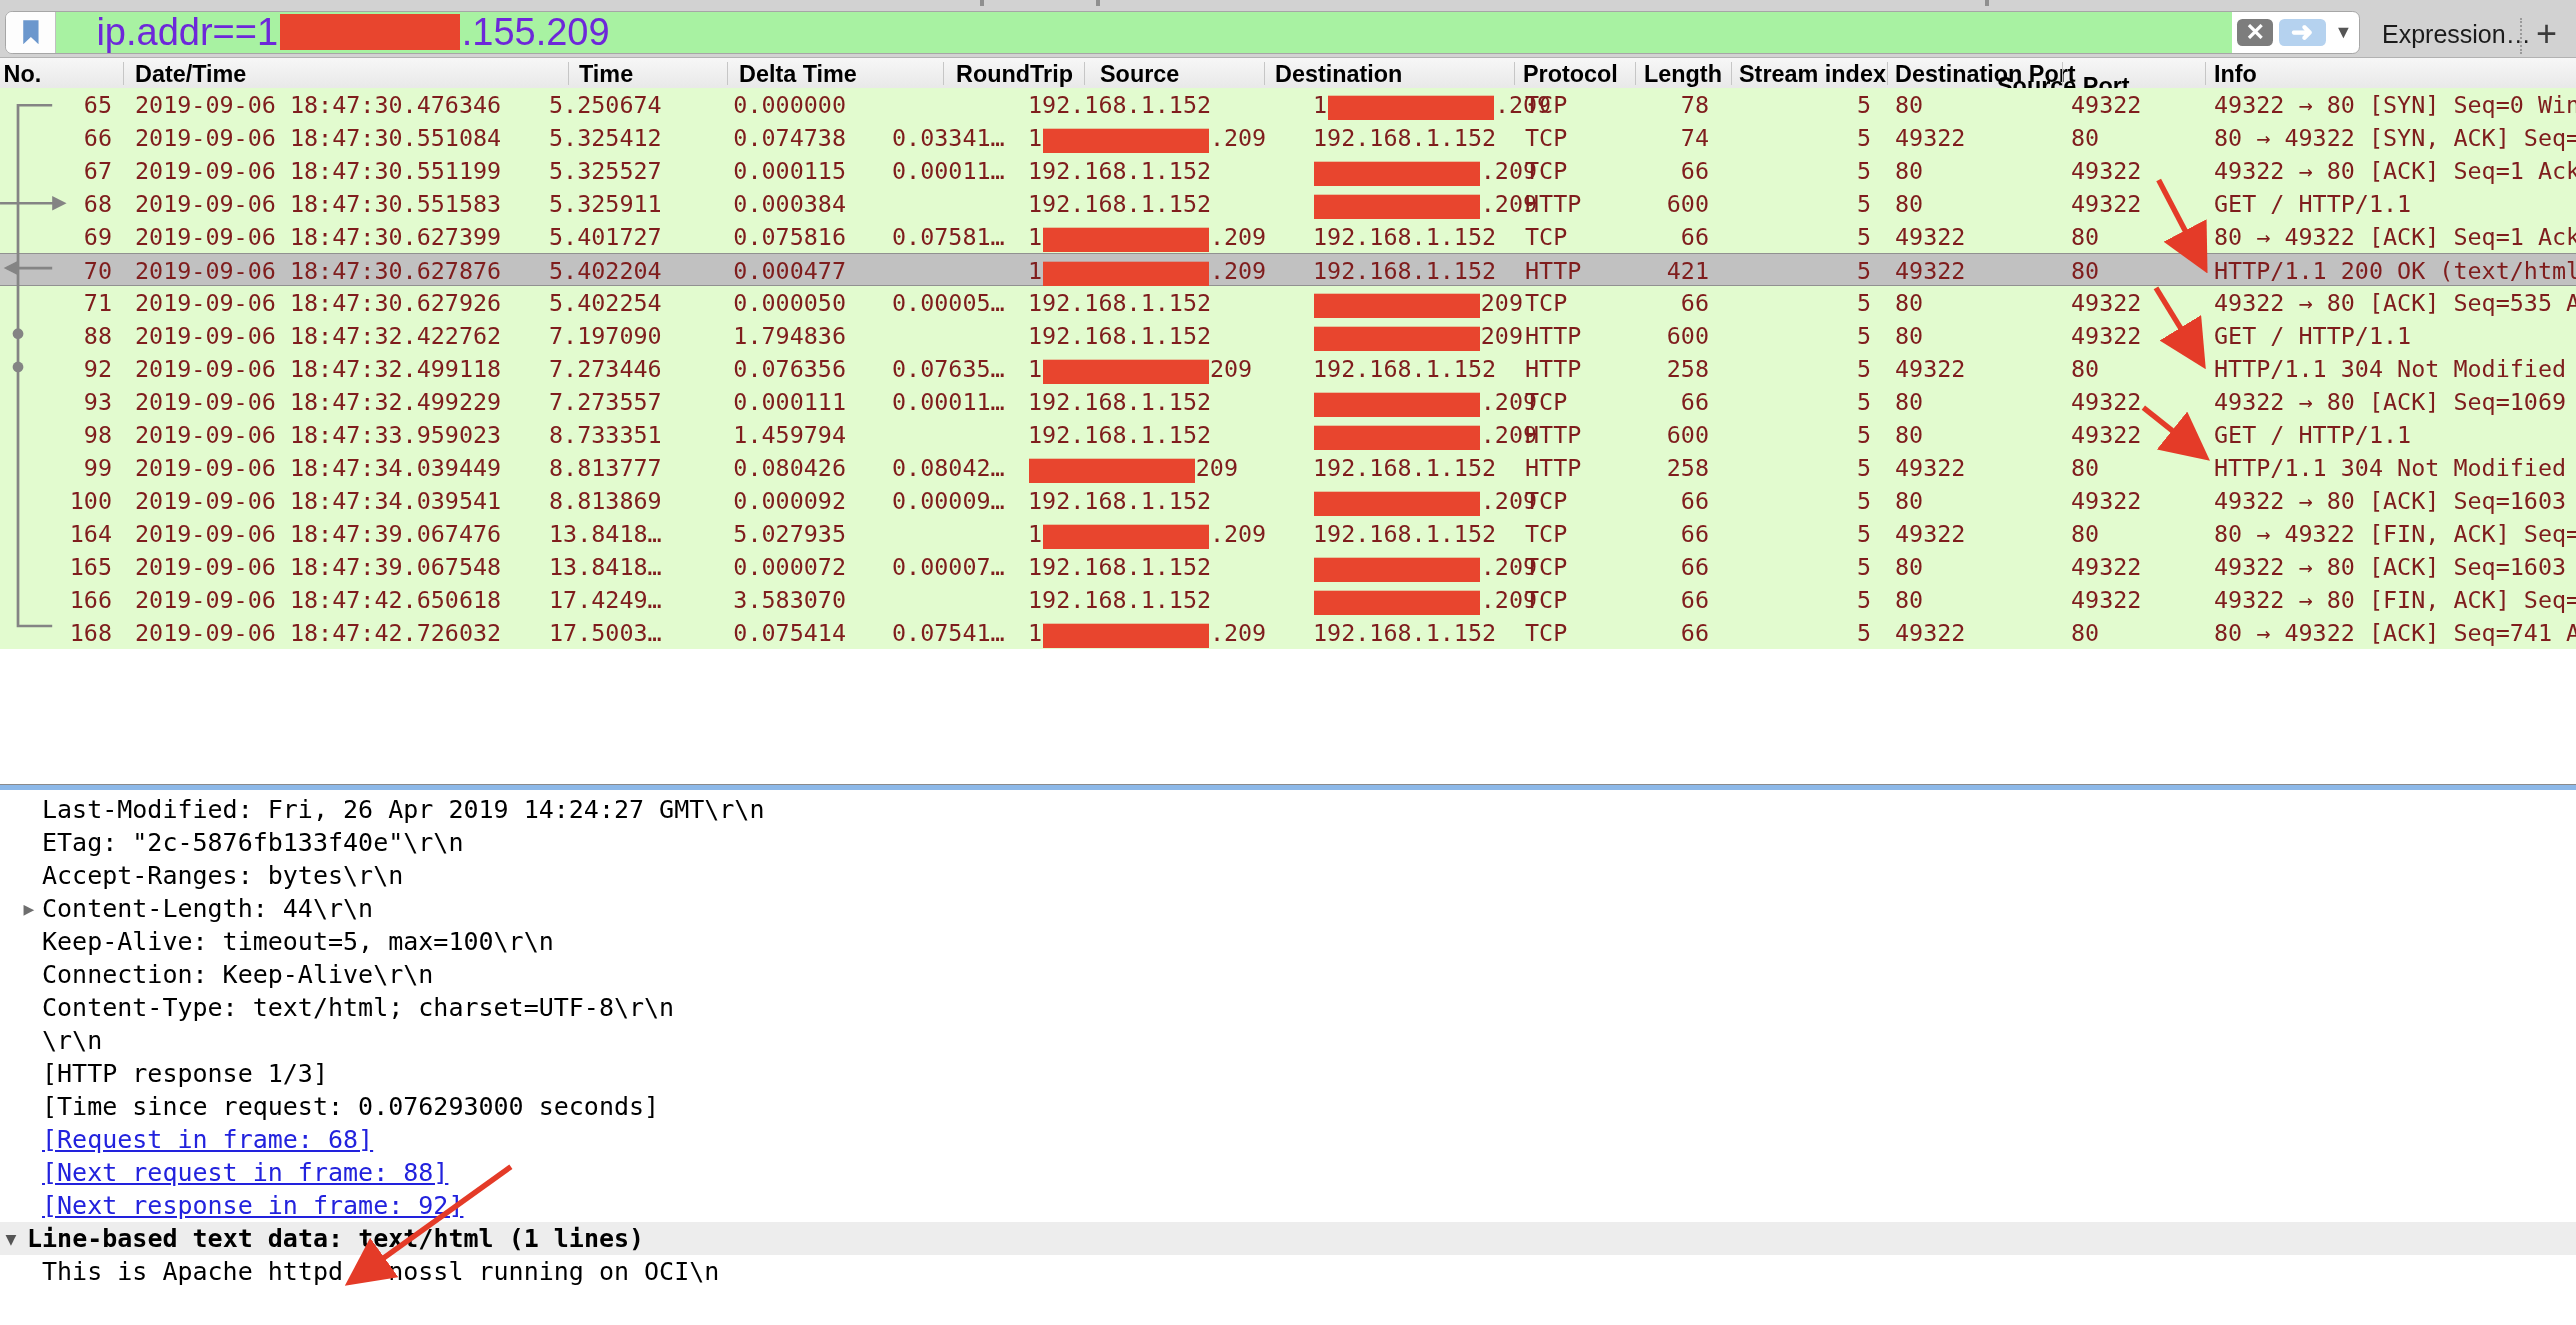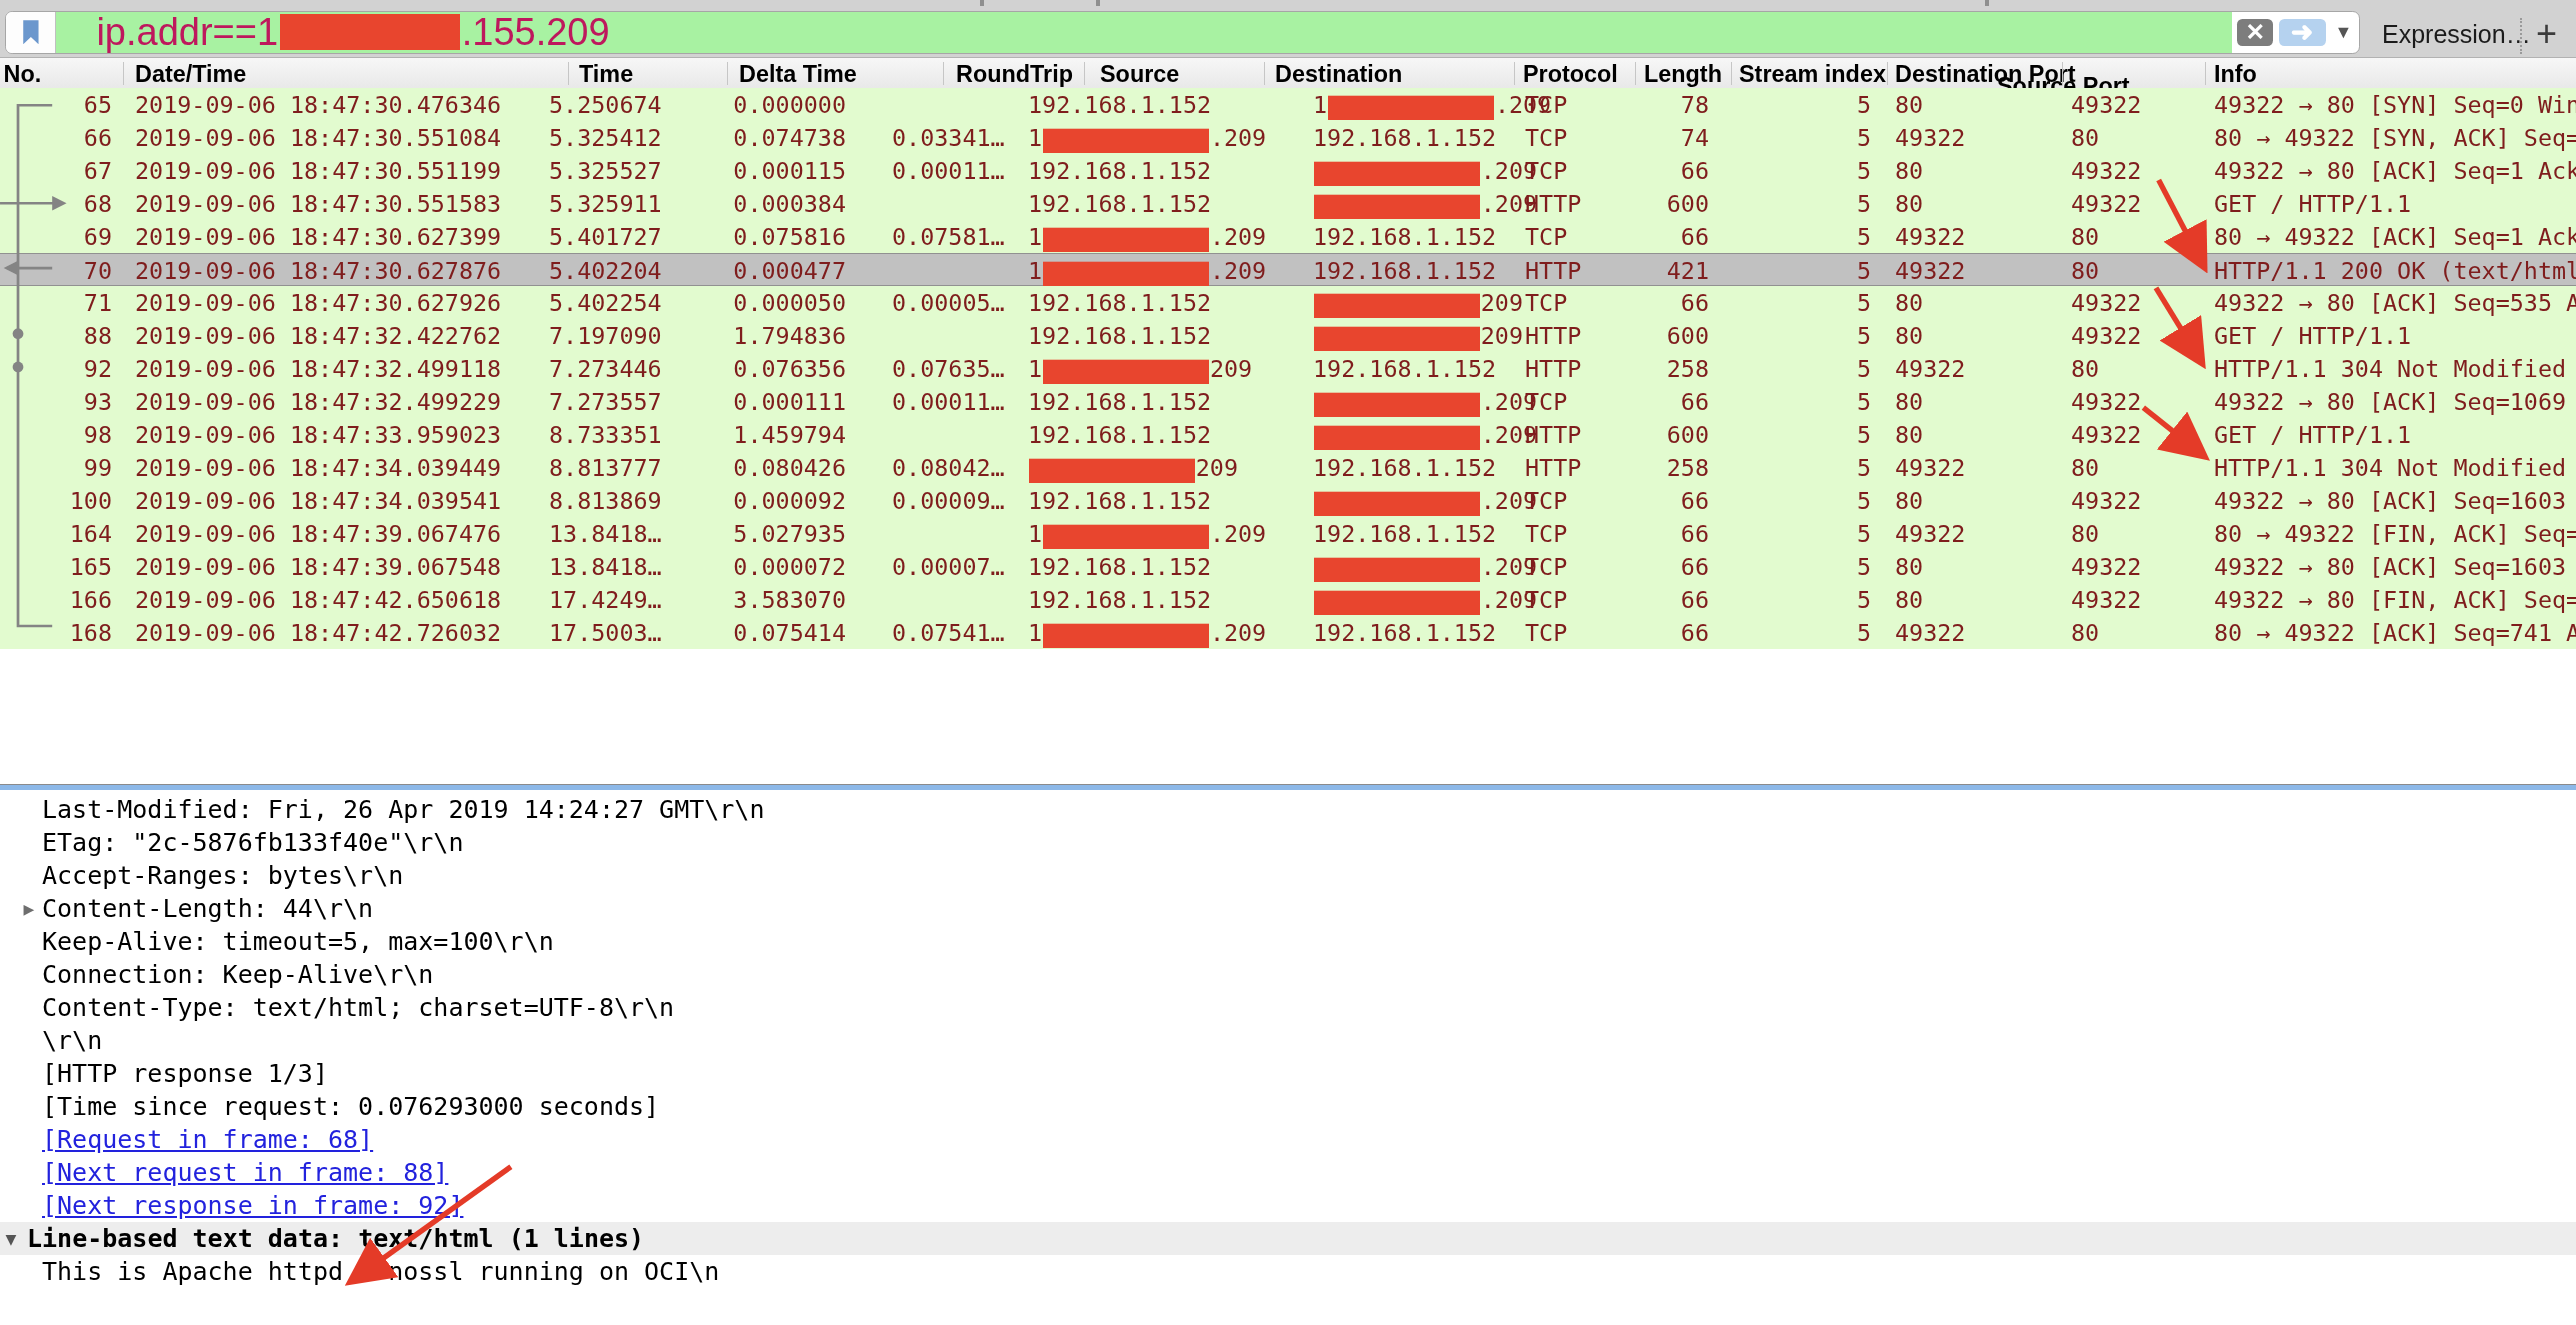--- a/index.html
+++ b/index.html
@@ -10,21 +10,21 @@
   .top-tick{position:absolute;top:0;width:3.6px;height:6.3px;background:#8f8f8f;}
   #filter-bar{position:absolute;left:0;top:7.2px;width:2576px;height:50px;background:#d2d2d2;
               border-bottom:0.9px solid #b2b2b2;}
   #filter-field{position:absolute;left:5.4px;top:3.6px;width:2353px;height:41px;background:#ffffff;
                 border:1.8px solid #a6a6a6;border-radius:7.2px;display:flex;align-items:stretch;overflow:hidden;}
   #bookmark-cell{width:49px;background:#fdfdfd;border-right:0.9px solid #c0c0c0;display:flex;
                  align-items:center;justify-content:center;}
   .bookmark{width:15.3px;height:24px;background:#6b97cd;
             clip-path:polygon(0 0,100% 0,100% 100%,50% 70%,0 100%);}
   #filter-input{flex:1;background:#a8f2a2;display:flex;align-items:center;padding-left:40px;
-                font-size:38px;color:#be185d;white-space:nowrap;}
+                font-size:38px;color:#6d28d9;white-space:nowrap;}
   .redact{display:inline-block;background:#e8452e;}
   #filter-redact{width:180px;height:36px;margin:0 1.8px;}
   #clear-btn{width:36px;margin:7.2px 3.6px 7.2px 5.4px;background:#7d7d7d;border-radius:5.4px;color:#ffffff;
              display:flex;align-items:center;justify-content:center;font-size:23.4px;font-weight:bold;}
   #apply-btn{width:47px;margin:7.2px 1.8px;background:#b5d2ef;border-radius:5.4px;color:#ffffff;
              display:flex;align-items:center;justify-content:center;font-size:27px;font-weight:bold;}
   #filter-caret{width:32px;display:flex;align-items:center;justify-content:center;color:#555;font-size:18px;}
   #expression-label{position:absolute;left:2382px;top:12.6px;font-size:25px;color:#1b1b1b;}
   #dotted-sep{position:absolute;left:2520px;top:10.8px;height:36px;border-left:2.7px dotted #9a9a9a;}
   #plus-btn{position:absolute;left:2536px;top:5.4px;font-size:36px;color:#3c3c3c;}

